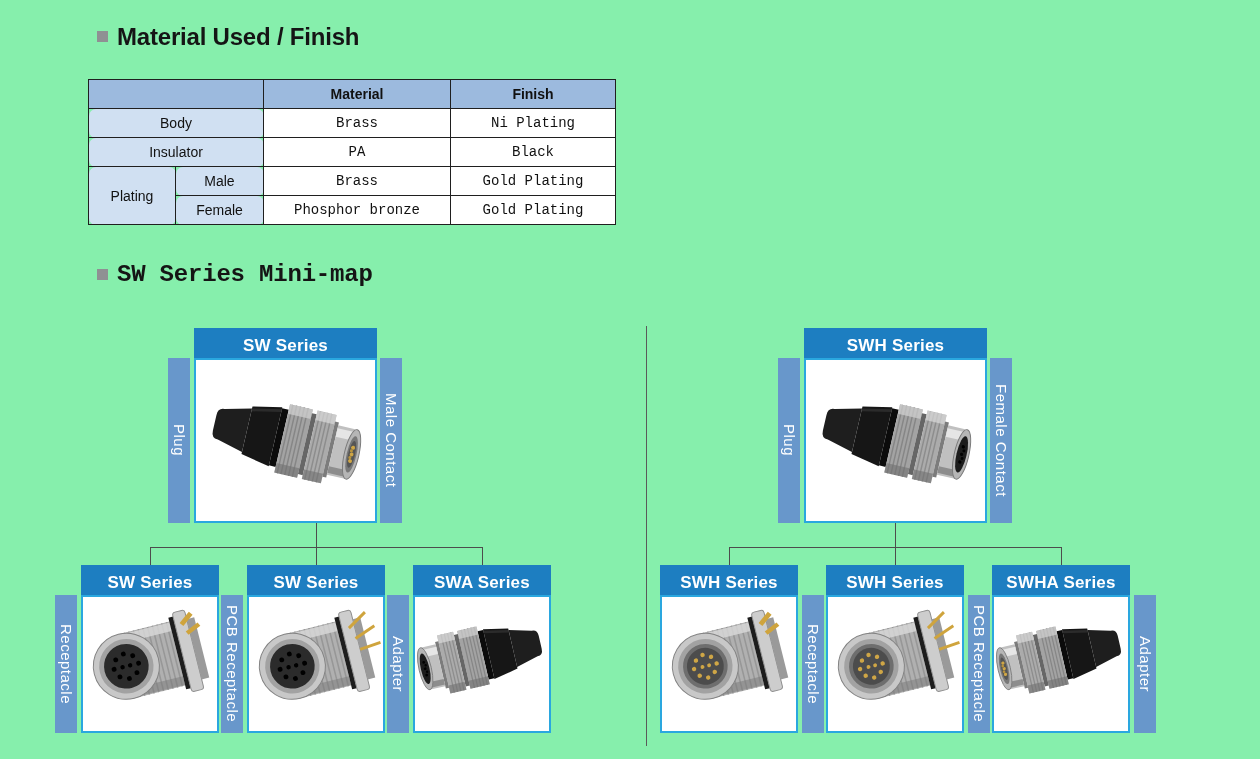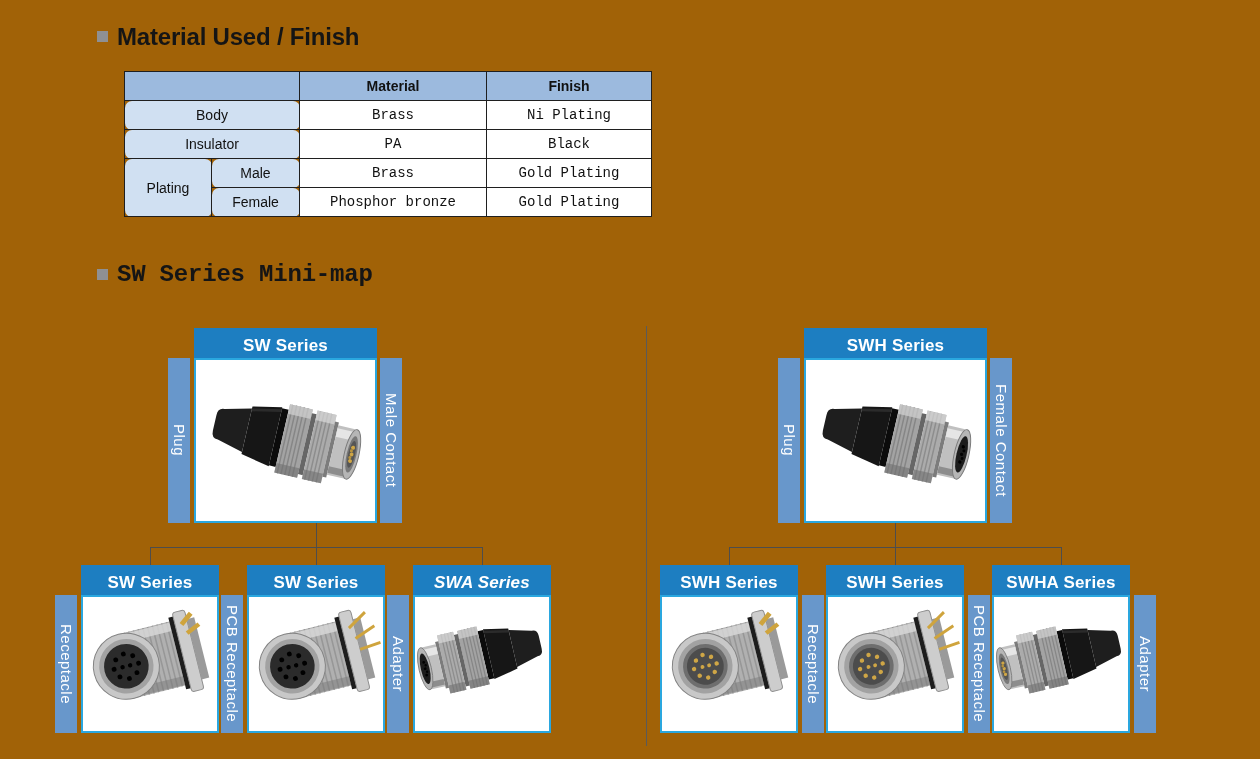--- a/index.html
+++ b/index.html
@@ -1,25 +1,25 @@
 <!DOCTYPE html>
 <html><head>
 <meta charset="utf-8">
 <style>
   html,body{margin:0;padding:0;background:#ffffff;}
-  .page{position:relative;width:1260px;height:759px;background:#a16207;overflow:hidden;
+  .page{position:relative;width:1260px;height:759px;background:#86efac;overflow:hidden;
         font-family:"Liberation Sans","DejaVu Sans",sans-serif;color:#111;}
 
   
   .sec-bullet{position:absolute;width:11px;height:11px;background:#8f9093;}
   .sec-title{position:absolute;font-size:24px;font-weight:bold;color:#151515;letter-spacing:-0.2px;white-space:nowrap;}
 
   
-  table.mtable{position:absolute;left:88px;top:71px;border-collapse:collapse;table-layout:fixed;
-               font-size:14px;text-align:center;color:#111;margin-left:36px;}
+  table.mtable{position:absolute;left:88px;top:79px;border-collapse:collapse;table-layout:fixed;
+               font-size:14px;text-align:center;color:#111;}
   table.mtable td,table.mtable th{border:1px solid #1f1f1f;height:28px;padding:0 4px;overflow:hidden;}
   th.hcell{background:#9cbade;font-weight:bold;font-size:14px;}
   td.lcell{background:#d0e0f2;font-weight:normal;border-radius:7px;}
   td.vcell{background:#ffffff;font-family:Liberation Mono, monospace;}
 
   
   .divider{position:absolute;width:1px;background:#5a5a5a;}
   .tree{position:absolute;width:500px;height:406px;}
   .series-header{position:absolute;height:36px;background:#1d7ec1;color:#fff;font-weight:bold;font-size:17px;
                  display:flex;align-items:center;justify-content:center;letter-spacing:0.2px;}
@@ -225,21 +225,21 @@
     <div class="photo-box" style="left:192px;top:267px;width:138px;height:138px;">
       <svg viewBox="0 0 138 138">
         <g transform="translate(6,20) rotate(-14 60 46)">
           <use href="#c-rec"></use>
             <use href="#f-rec-female"></use>
             <use href="#pcb-pins"></use>
         </g>
       </svg>
     </div>
 
-    <div class="series-header" style="left:358px;top:237px;width:138px;font-style:italic;">SWA Series</div>
+    <div class="series-header" style="left:358px;top:237px;width:138px;">SWA Series</div>
     <div class="side-bar" style="left:332px;top:267px;height:138px;">
       <span>Adapter</span>
     </div>
     <div class="photo-box" style="left:358px;top:267px;width:138px;height:138px;">
       <svg viewBox="0 0 138 138">
         <g transform="translate(6,28) rotate(-13 64 38) scale(0.85)">
           <use href="#c-plug" transform="scale(-1,1) translate(-150,0)"></use>
           <use href="#f-female-s" transform="translate(5,38)"></use>
         </g>
       </svg>

